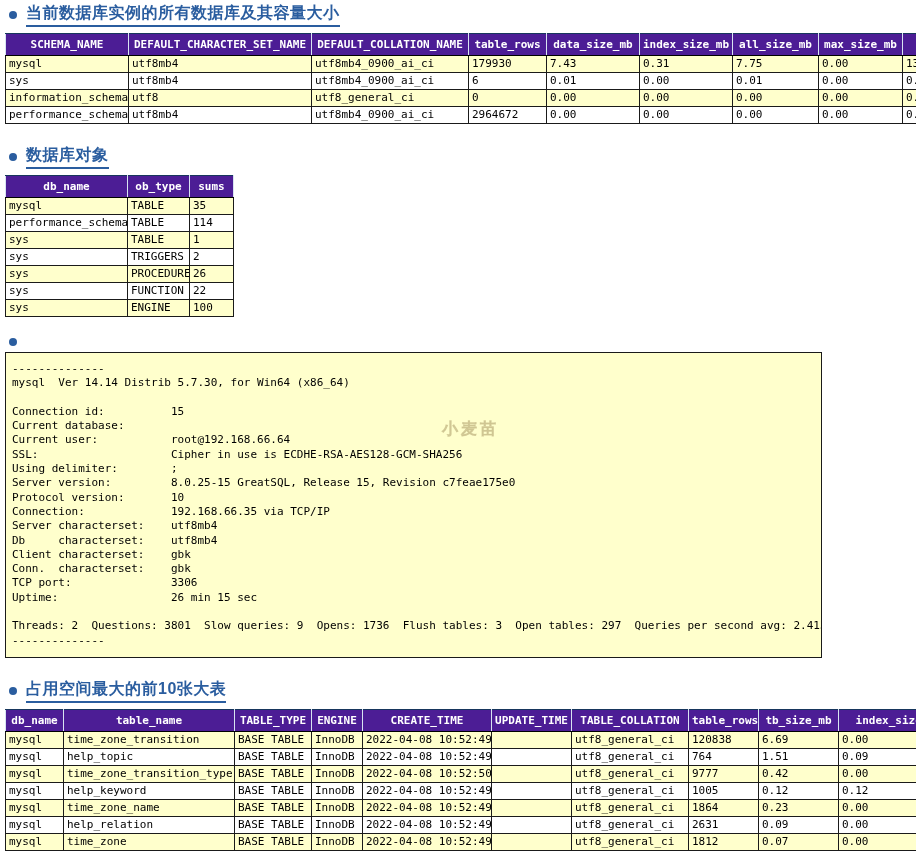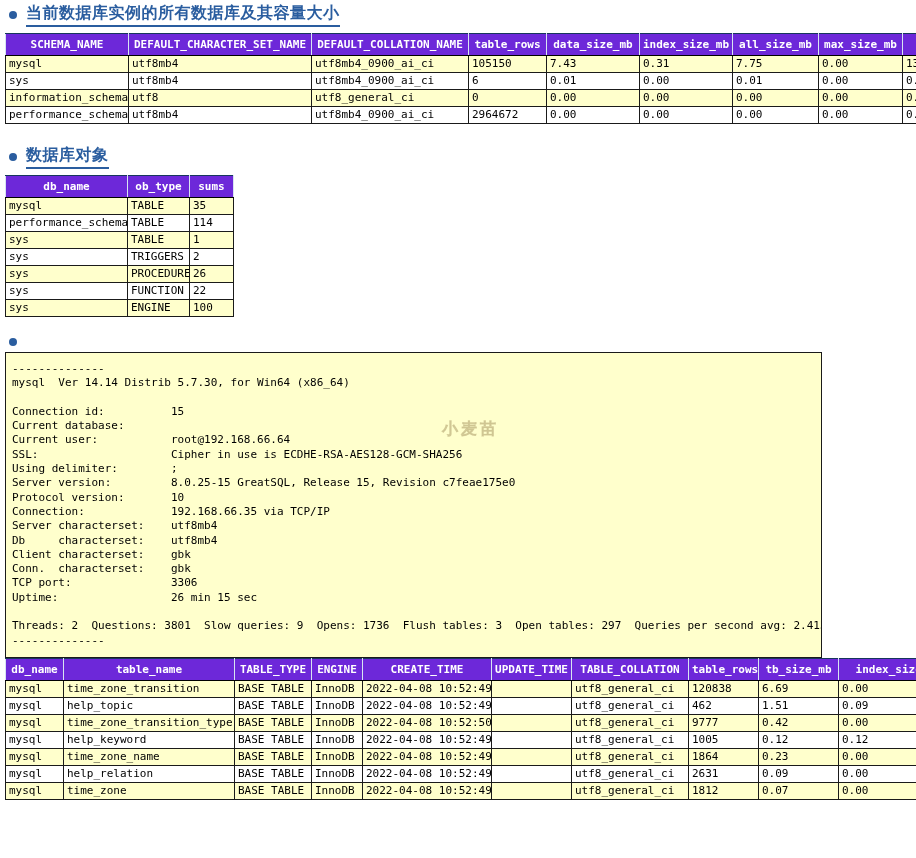--- a/index.html
+++ b/index.html
@@ -27,21 +27,21 @@
 
   
   table {
     border-collapse:collapse;
     table-layout:fixed;
     font-family:"DejaVu Sans Mono","Liberation Mono",monospace;
     font-size:11px;
     margin-bottom:2px;
   }
   th {
-    background:#6d28d9;
+    background:#4c1d95;
     color:#ffffff;
     font-weight:bold;
     text-align:center;
     padding:4px 3px;
     border-left:1px solid #d8e4f1;
     border-right:1px solid #d8e4f1;
     border-top:1px solid #17365d;
     border-bottom:1px solid #000000;
     white-space:nowrap; overflow:hidden;
   }
@@ -129,21 +129,21 @@
           <th>all_size_mb</th>
           <th>max_size_mb</th>
           <th>f</th>
         </tr>
       </thead>
       <tbody>
         <tr class="alt">
           <td>mysql</td>
           <td>utf8mb4</td>
           <td>utf8mb4_0900_ai_ci</td>
-          <td>105150</td>
+          <td>179930</td>
           <td>7.43</td>
           <td>0.31</td>
           <td>7.75</td>
           <td>0.00</td>
           <td>13</td>
         </tr>
         <tr>
           <td>sys</td>
           <td>utf8mb4</td>
           <td>utf8mb4_0900_ai_ci</td>
@@ -257,20 +257,24 @@
 Client characterset:    gbk
 Conn.  characterset:    gbk
 TCP port:               3306
 Uptime:                 26 min 15 sec
 
 Threads: 2  Questions: 3801  Slow queries: 9  Opens: 1736  Flush tables: 3  Open tables: 297  Queries per second avg: 2.413
 --------------</pre>
     <span class="watermark-center">小麦苗</span>
   </div>
 
+  <div class="section-heading gap">
+    <span class="bullet"></span>
+    <span class="heading-text">占用空间最大的前10张大表</span>
+  </div>
 
   <table style="width:940px;">
     <colgroup>
       <col style="width:58px">
         <col style="width:171px">
         <col style="width:77px">
       <col style="width:51px">
         <col style="width:129px">
         <col style="width:80px">
       <col style="width:117px">
@@ -306,21 +310,21 @@
           <td>0.00</td>
         </tr>
         <tr>
           <td>mysql</td>
           <td>help_topic</td>
           <td>BASE TABLE</td>
           <td>InnoDB</td>
           <td>2022-04-08 10:52:49</td>
           <td></td>
           <td>utf8_general_ci</td>
-          <td>462</td>
+          <td>764</td>
           <td>1.51</td>
           <td>0.09</td>
         </tr>
         <tr class="alt">
           <td>mysql</td>
           <td>time_zone_transition_type</td>
           <td>BASE TABLE</td>
           <td>InnoDB</td>
           <td>2022-04-08 10:52:50</td>
           <td></td>

